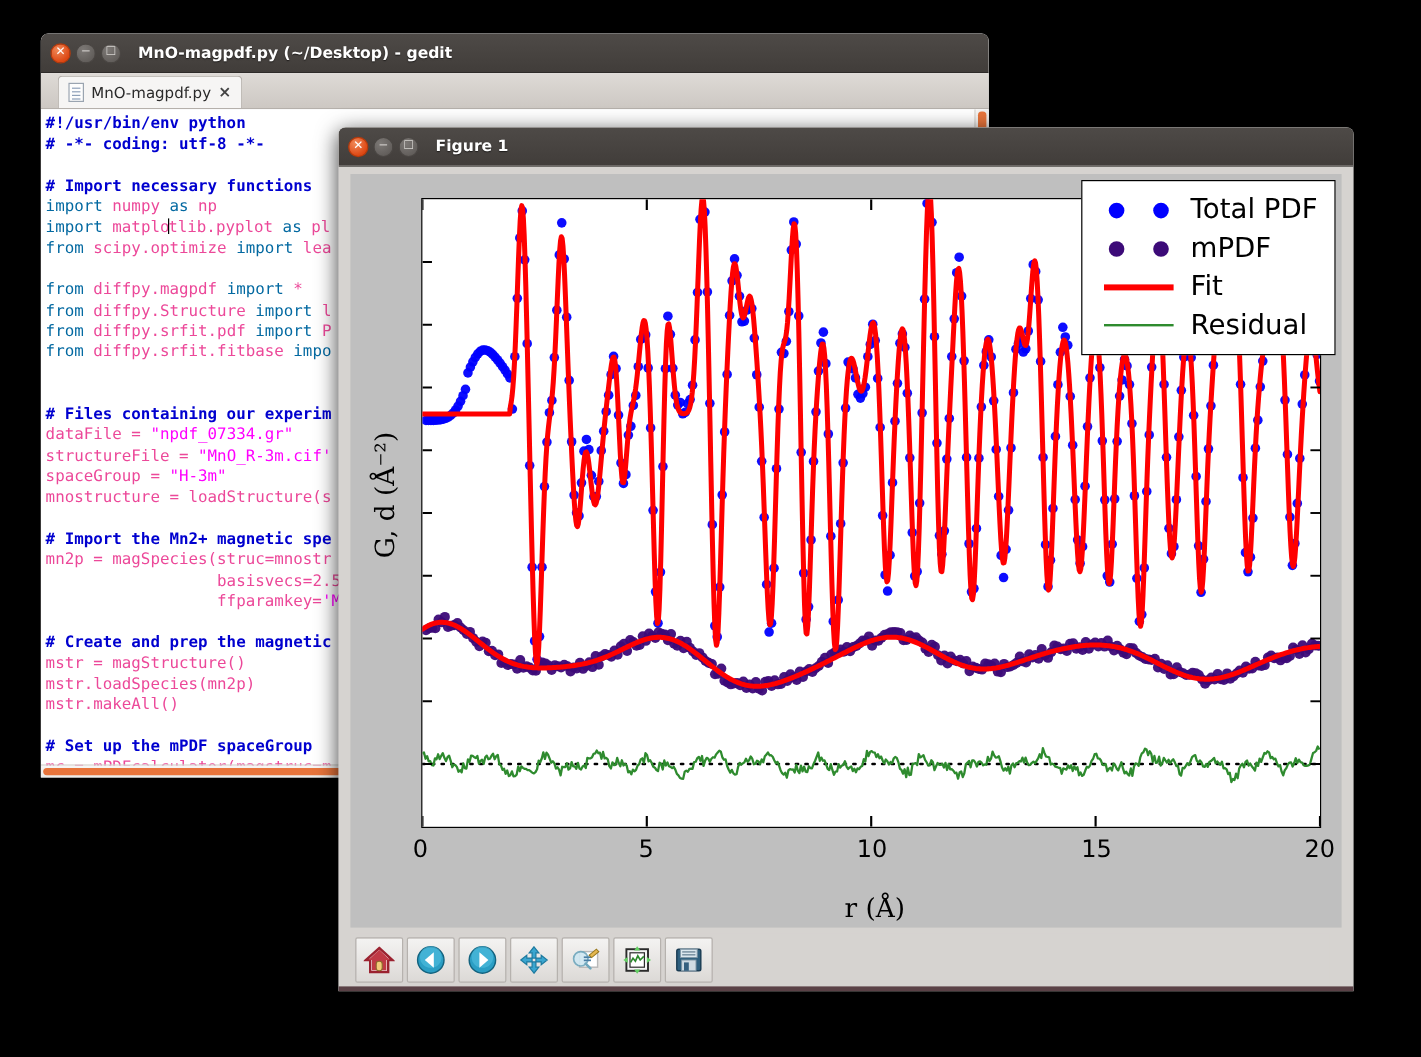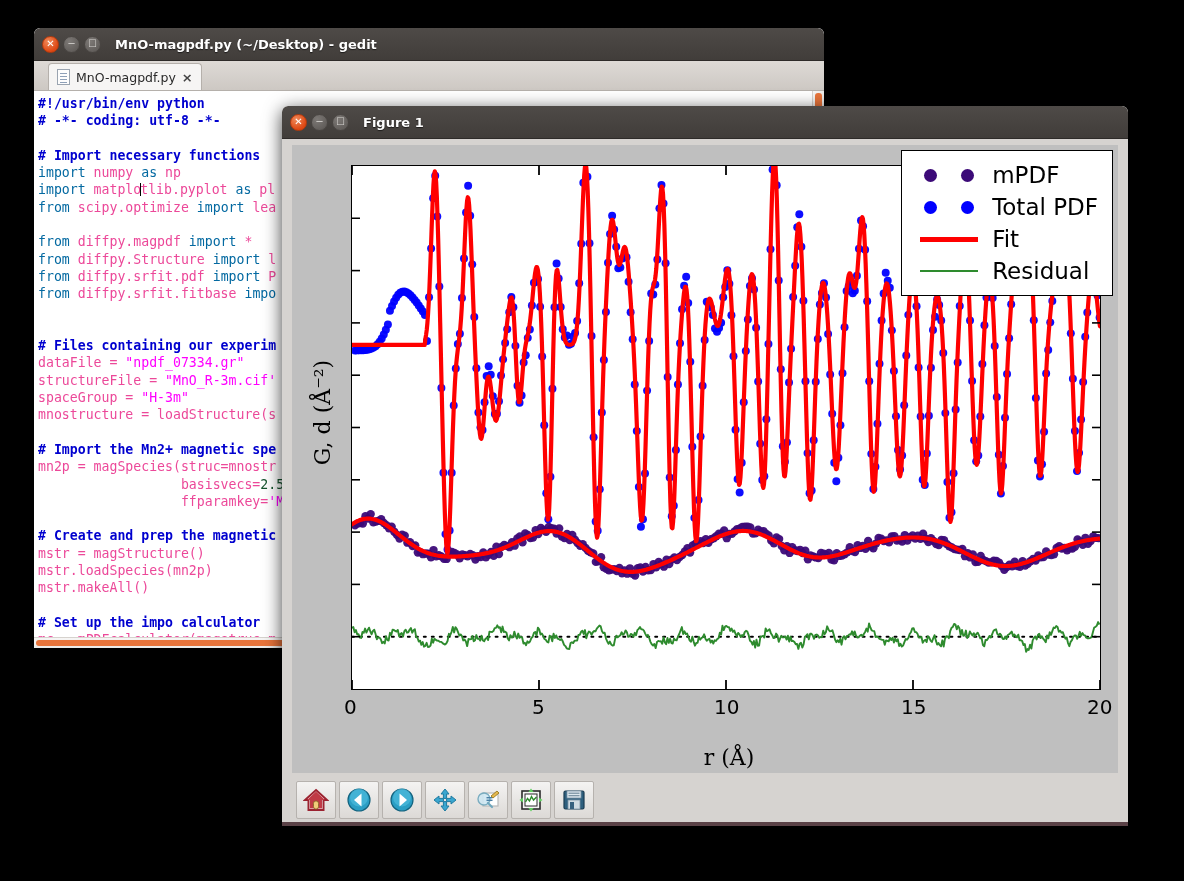--- a/index.html
+++ b/index.html
@@ -72,21 +72,21 @@
   }
   pre.code {
     margin: 0; padding: 4px 0 0 4px;
     font-family: "DejaVu Sans Mono", monospace;
     font-size: 13.2px; line-height: 17.3px;
     white-space: pre; color: #000000;
   }
   .c-comment { color: #0000cf; font-weight: bold; }
   .c-kw      { color: #0369a1; }
   .c-str     { color: #ff00ff; }
-  .c-num     { color: #14532d; }
+  .c-num     { color: #ec4899; }
   .c-plain   { color: #ec4899; }
   .cursor {
     display:inline-block; width:1px; height:13px; background:#000;
     vertical-align:-2px; margin:0 -1px;
   }
   
   #gedit-vscroll {
     position:absolute; right:0; top:0; width: 12px; height: 100%;
     background: linear-gradient(to right,#f7f6f5,#eceae8);
     border-left: 1px solid #d6d2ce;
@@ -223,21 +223,21 @@
 <span class="c-comment"># Import the Mn2+ magnetic spe</span>
 <span class="c-plain">mn2p = magSpecies(struc=mnostr</span>
 <span class="c-plain">                  basisvecs=</span><span class="c-num">2.5</span>
 <span class="c-plain">                  ffparamkey=</span><span class="c-str">'M</span>
 <span class="c-plain"></span>
 <span class="c-comment"># Create and prep the magnetic</span>
 <span class="c-plain">mstr = magStructure()</span>
 <span class="c-plain">mstr.loadSpecies(mn2p)</span>
 <span class="c-plain">mstr.makeAll()</span>
 <span class="c-plain"></span>
-<span class="c-comment"># Set up the impo calculator</span>
+<span class="c-comment"># Set up the mPDF spaceGroup</span>
 <span class="c-plain">mc = mPDFcalculator(magstruc=m</span></pre>
       <div id="gedit-vscroll">
         <div id="gedit-vthumb"></div>
       </div>
       <div id="gedit-hscroll">
         <div id="gedit-hthumb"></div>
       </div>
     </div>
   </div>
 
@@ -946,31 +946,31 @@
       <div class="tick-label" style="left:422px; top:550px;">10</div>
       <div class="tick-label" style="left:609px; top:550px;">15</div>
       <div class="tick-label" style="left:795px; top:550px;">20</div>
 
       <div id="xaxis-label">r (Å)</div>
       <div id="yaxis-label">G, d (Å⁻²)</div>
 
       <div id="legend">
         <div class="leg-row">
           <span class="leg-key">
+            <span class="leg-dot" style="background:#0000ff"></span>
+            <span class="leg-dot" style="background:#0000ff"></span>
+          </span>
+          <span class="leg-text">Total PDF</span>
+        </div>
+        <div class="leg-row">
+          <span class="leg-key">
             <span class="leg-dot" style="background:#3c0a78"></span>
             <span class="leg-dot" style="background:#3c0a78"></span>
           </span>
           <span class="leg-text">mPDF</span>
-        </div>
-        <div class="leg-row">
-          <span class="leg-key">
-            <span class="leg-dot" style="background:#0000ff"></span>
-            <span class="leg-dot" style="background:#0000ff"></span>
-          </span>
-          <span class="leg-text">Total PDF</span>
         </div>
         <div class="leg-row">
           <span class="leg-key">
             <span class="leg-line" style="border-top-width:5px; border-top-color:#ff0000"></span>
           </span>
           <span class="leg-text">Fit</span>
         </div>
         <div class="leg-row">
           <span class="leg-key">
             <span class="leg-line" style="border-top-width:2px; border-top-color:#2e8b2e"></span>

